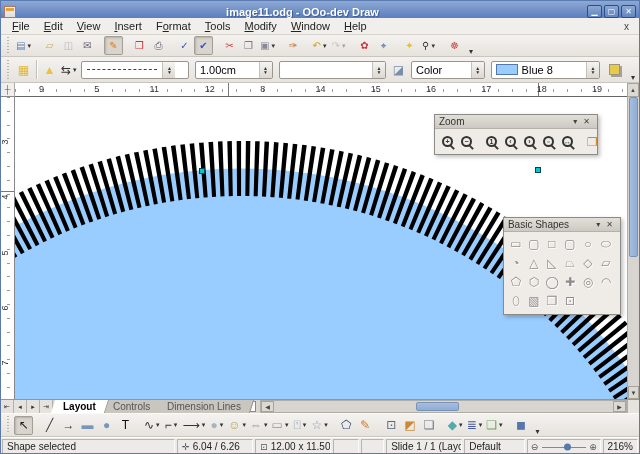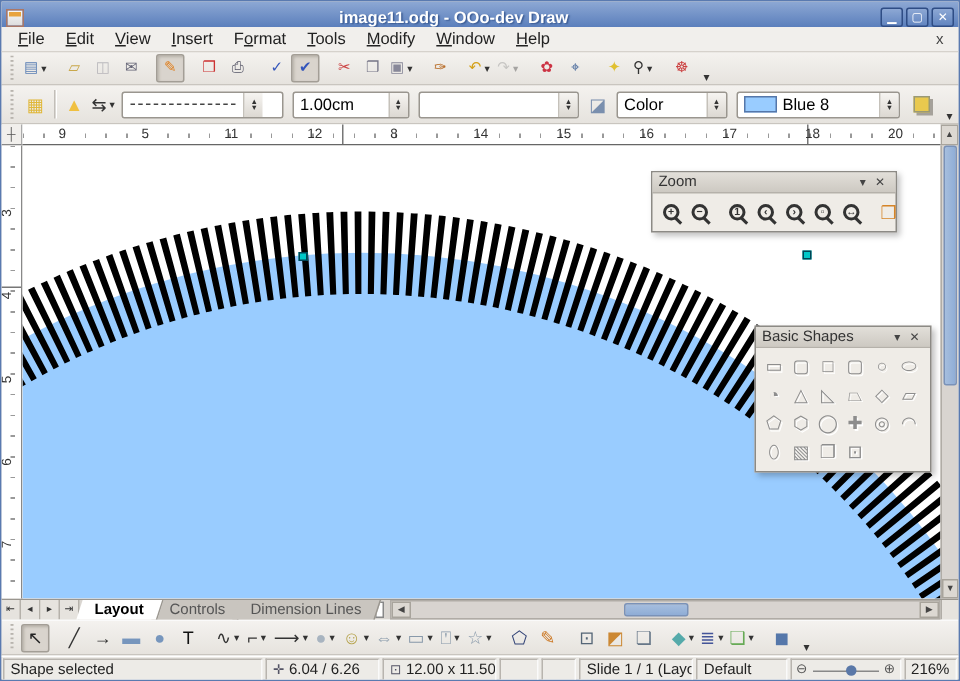--- a/index.html
+++ b/index.html
@@ -265,21 +265,21 @@
     <span class="num" style="left: 24px;">9</span>
         <span class="num" style="left: 79.3px;">5</span>
         <span class="num" style="left: 134.6px;">11</span>
         <span class="num" style="left: 189.9px;">12</span>
         <span class="num" style="left: 245.2px;">8</span>
         <span class="num" style="left: 300.5px;">14</span>
         <span class="num" style="left: 355.8px;">15</span>
         <span class="num" style="left: 411.1px;">16</span>
         <span class="num" style="left: 466.4px;">17</span>
         <span class="num" style="left: 521.7px;">18</span>
-        <span class="num" style="left: 577px;">20</span>
+        <span class="num" style="left: 577px;">19</span>
       </div>
     <div class="scroll-up">▲</div>
   </div>
 
   <div class="main">
     <div class="vruler" id="vruler">
       <div class="marker" style="top:94px;"></div>
     <span class="num" style="top: 40px;">3</span>
         <span class="num" style="top: 95.3px;">4</span>
         <span class="num" style="top: 150.6px;">5</span>

